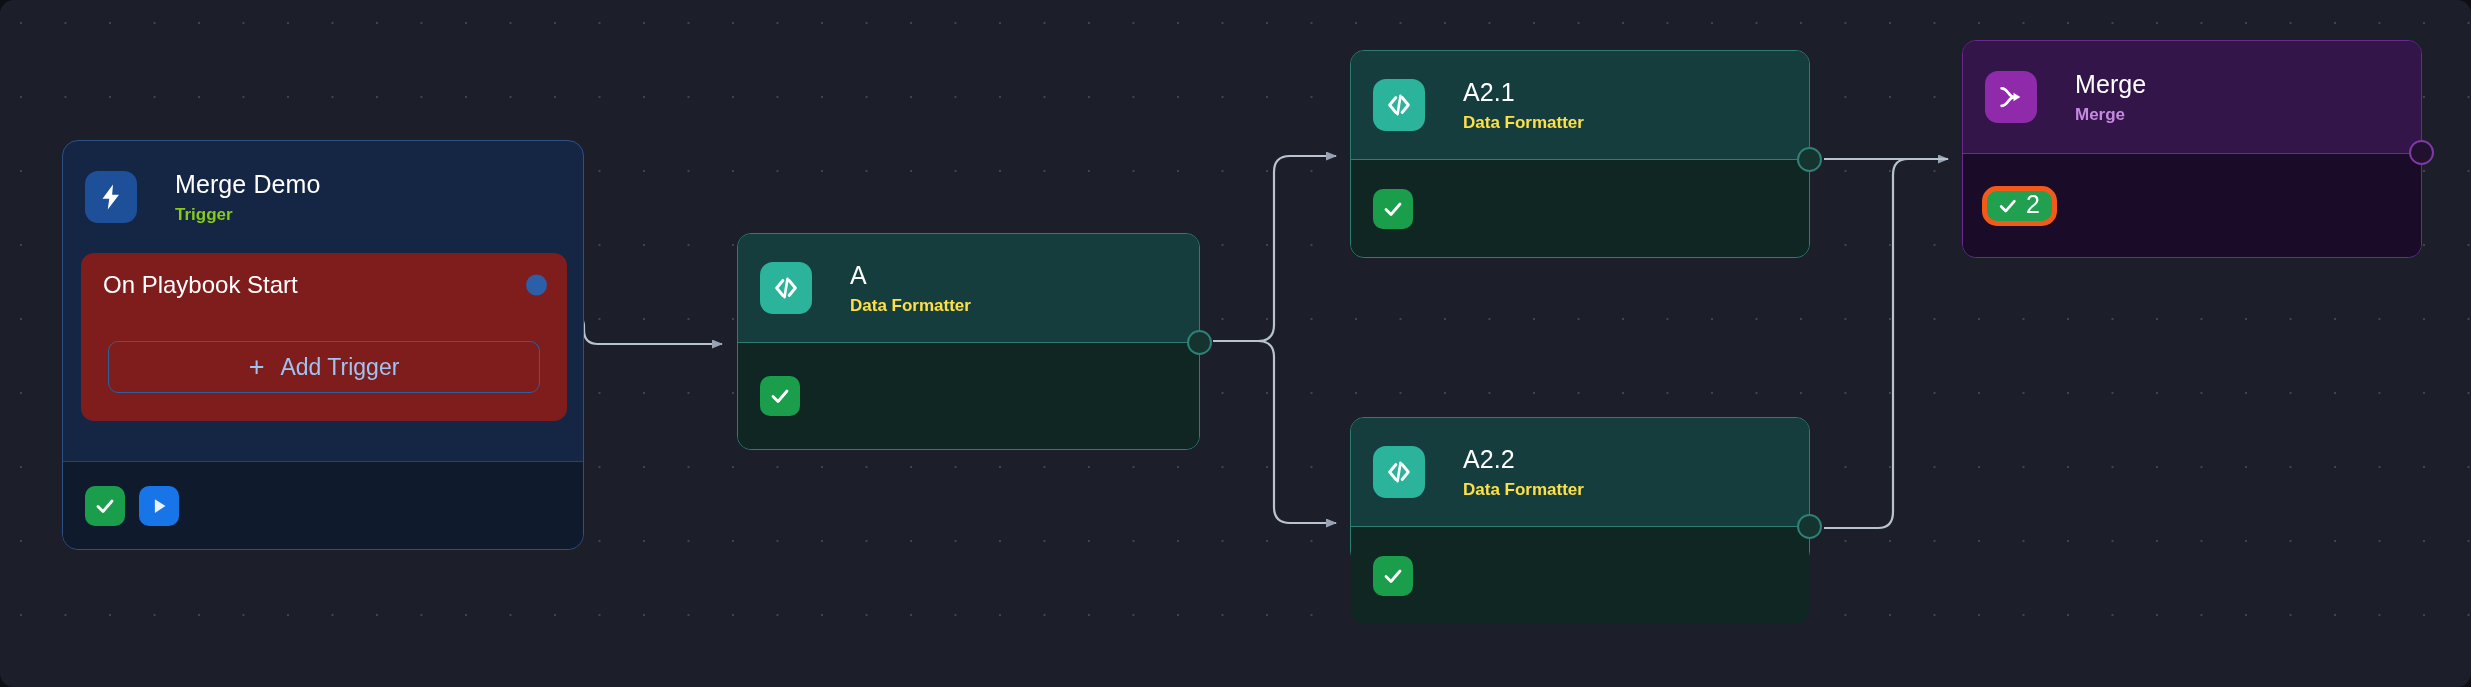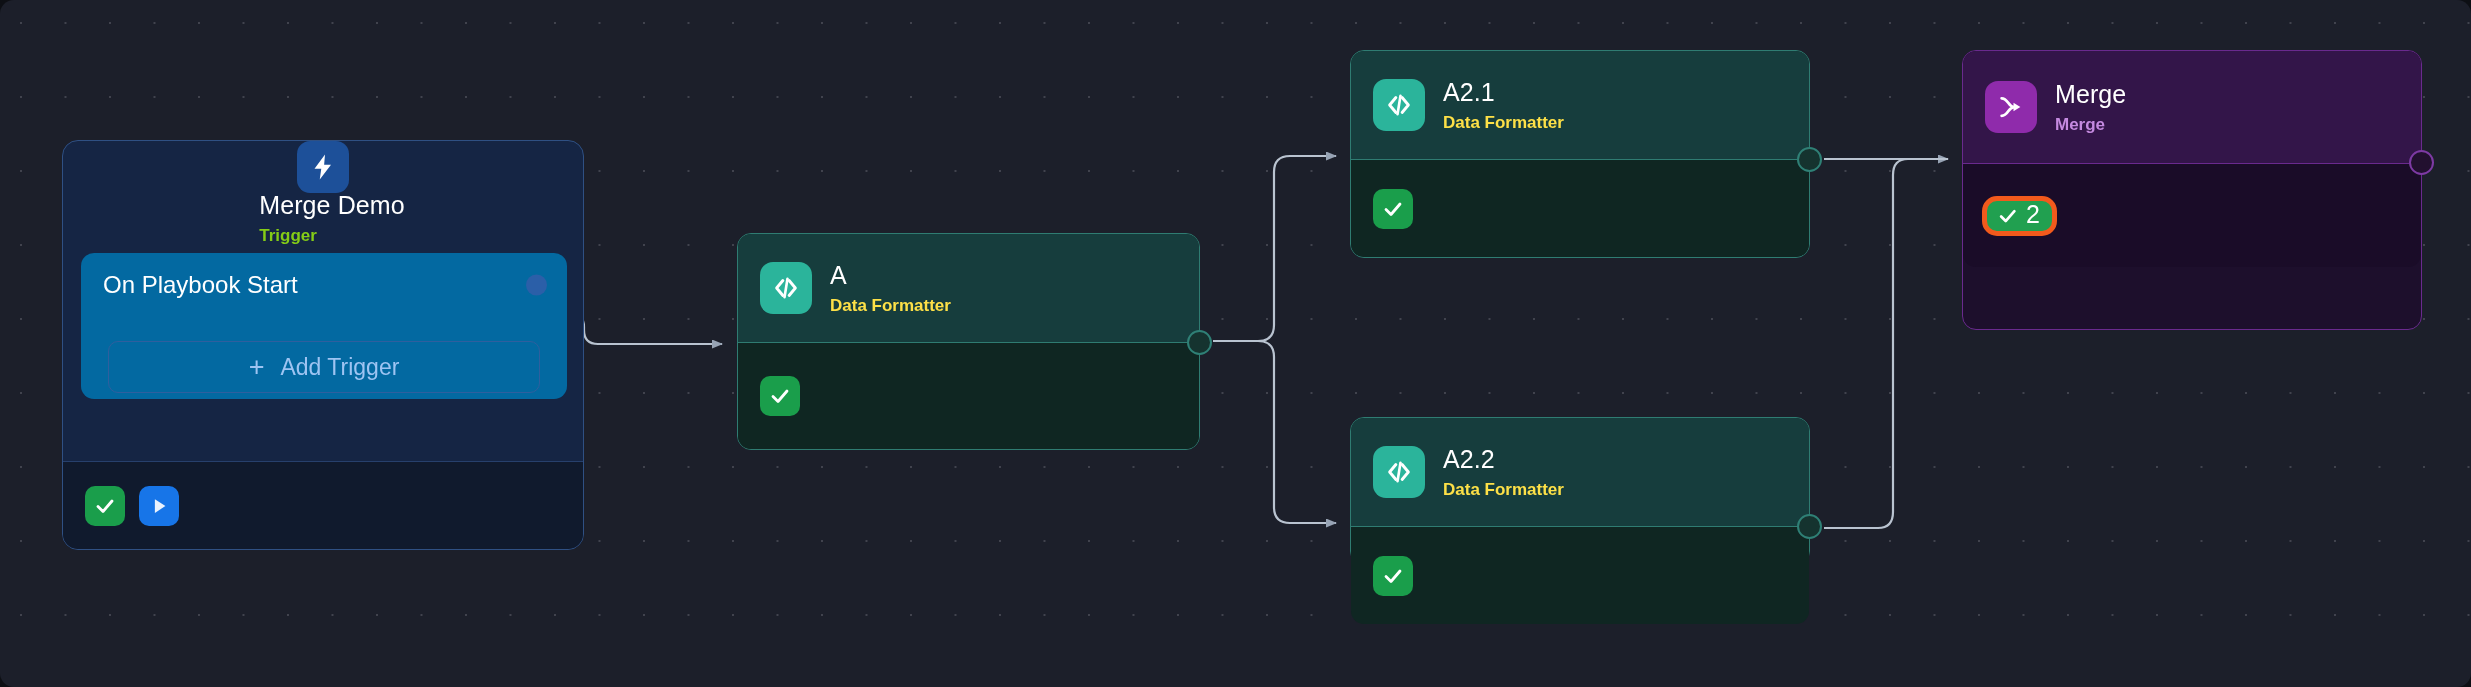--- a/index.html
+++ b/index.html
@@ -35,20 +35,21 @@
     position: absolute;
     z-index: 3;
     border-radius: 14px;
     box-sizing: border-box;
     overflow: visible;
   }
   .node-head {
     display: flex;
     align-items: center;
     box-sizing: border-box;
+    gap: 20px;
   }
   .node-icon {
     width: 52px;
     height: 52px;
     min-width: 52px;
     border-radius: 13px;
     display: flex;
     align-items: center;
     justify-content: center;
   }
@@ -107,28 +108,28 @@
     top: -1px;
   }
 
   
   #node-trigger {
     left: 62px; top: 140px; width: 522px; height: 410px;
     background: #152544;
     border: 1.5px solid #2f5083;
     border-radius: 16px;
   }
-  #node-trigger .node-head { height: 112px; padding: 0 34px; flex-direction: column; }
+  #node-trigger .node-head { height: 112px; padding: 0 22px; }
   #node-trigger .node-icon { background: #1d5099; }
   #node-trigger .node-subtitle { color: #84cc16; }
   .trigger-inner {
     position: absolute;
     left: 18px; top: 112px;
-    width: 486px; height: 146px;
-    background: #0369a1;
+    width: 486px; height: 168px;
+    background: #7f1d1d;
     border-radius: 13px;
     box-sizing: border-box;
   }
   .trigger-row {
     position: relative;
     height: 64px;
     display: flex;
     align-items: center;
     padding: 0 22px;
   }
@@ -205,21 +206,21 @@
 
   #node-a    { left: 737px;  top: 233px; width: 463px; height: 217px; }
   #node-a21  { left: 1350px; top: 50px;  width: 460px; height: 208px; }
   #node-a22  { left: 1350px; top: 417px; width: 460px; height: 148px; }
   #node-a   .node-head, #node-a21 .node-head, #node-a22 .node-head { height: 108px; }
   #node-a   .node-body { height: 107px; }
   #node-a21 .node-body, #node-a22 .node-body { height: 98px; }
 
   
   #node-merge {
-    left: 1962px; top: 50px; width: 460px; height: 280px;
+    left: 1962px; top: 40px; width: 460px; height: 218px;
     background: #1d0f2c;
     border: 1.5px solid #6a2a8e;
     border-radius: 14px;
   }
   #node-merge .node-head {
     height: 112px;
     padding: 0 22px;
     background: #331549;
     border-radius: 13px 13px 0 0;
   }

